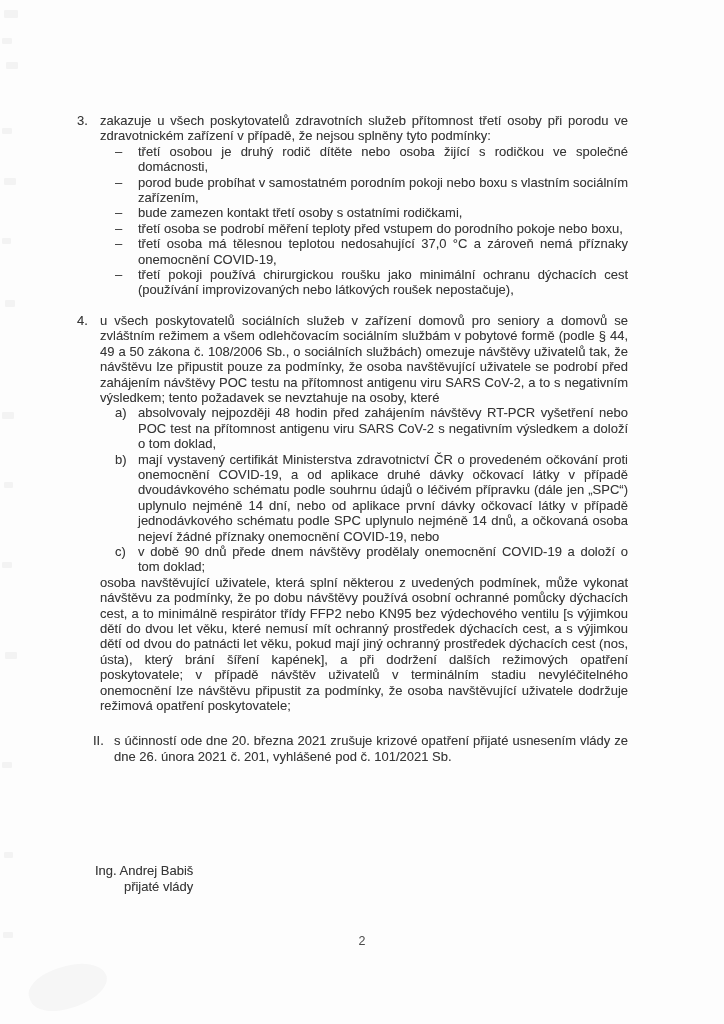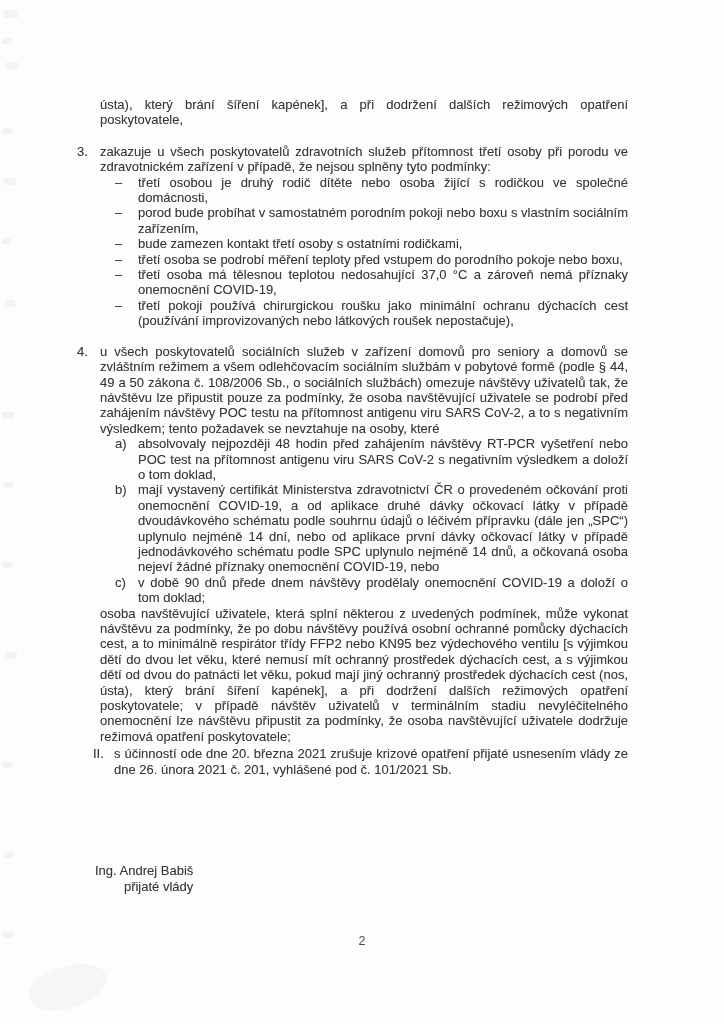--- a/index.html
+++ b/index.html
@@ -26,21 +26,21 @@
   }
   .content p { margin: 0; }
   .hang { position: relative; }
   .num-marker { position: absolute; left: -23px; top: 0; }
   .mt-item3 { margin-top: 16px; }
   .mt-item4 { margin-top: 15px; }
   .dash-item { position: relative; padding-left: 38px; }
   .dash-glyph { position: absolute; left: 15px; top: 0; }
   .sub-item { position: relative; padding-left: 38px; }
   .sub-marker { position: absolute; left: 15px; top: 0; }
-  .roman { margin-left: 14px; margin-top: 2px; position: relative; }
+  .roman { margin-left: 14px; margin-top: 20px; position: relative; }
   .roman .num-marker { left: -21px; }
   .signature {
     position: absolute; left: -5px; top: 766px;
     text-align: right; line-height: 16px;
   }
   .pagenum {
     position: absolute; top: 934px; left: 0;
     width: 100%; text-align: center;
     font-size: 12.5px; color: #4a4a4a;
   }
@@ -70,21 +70,20 @@
   <div class="mark" style="left:4px;top:482px;width:9px;height:6px;"></div>
   <div class="mark" style="left:2px;top:562px;width:10px;height:6px;"></div>
   <div class="mark" style="left:5px;top:652px;width:12px;height:7px;"></div>
   <div class="mark" style="left:2px;top:762px;width:10px;height:6px;"></div>
   <div class="mark" style="left:4px;top:852px;width:9px;height:6px;"></div>
   <div class="mark" style="left:3px;top:932px;width:10px;height:6px;"></div>
   <div class="smudge"></div>
 
   <div class="content">
 
-    <p>ústa), který brání šíření kapének], a při dodržení dalších režimových opatření poskytovatele,</p>
 
     <div class="hang mt-item3">
       <span class="num-marker">3.</span>
       <p>zakazuje u všech poskytovatelů zdravotních služeb přítomnost třetí osoby při porodu ve zdravotnickém zařízení v případě, že nejsou splněny tyto podmínky:</p>
       <div>
         <div class="dash-item">
           <span class="dash-glyph">–</span>
           <p>třetí osobou je druhý rodič dítěte nebo osoba žijící s rodičkou ve společné domácnosti,</p>
         </div>
         <div class="dash-item">

